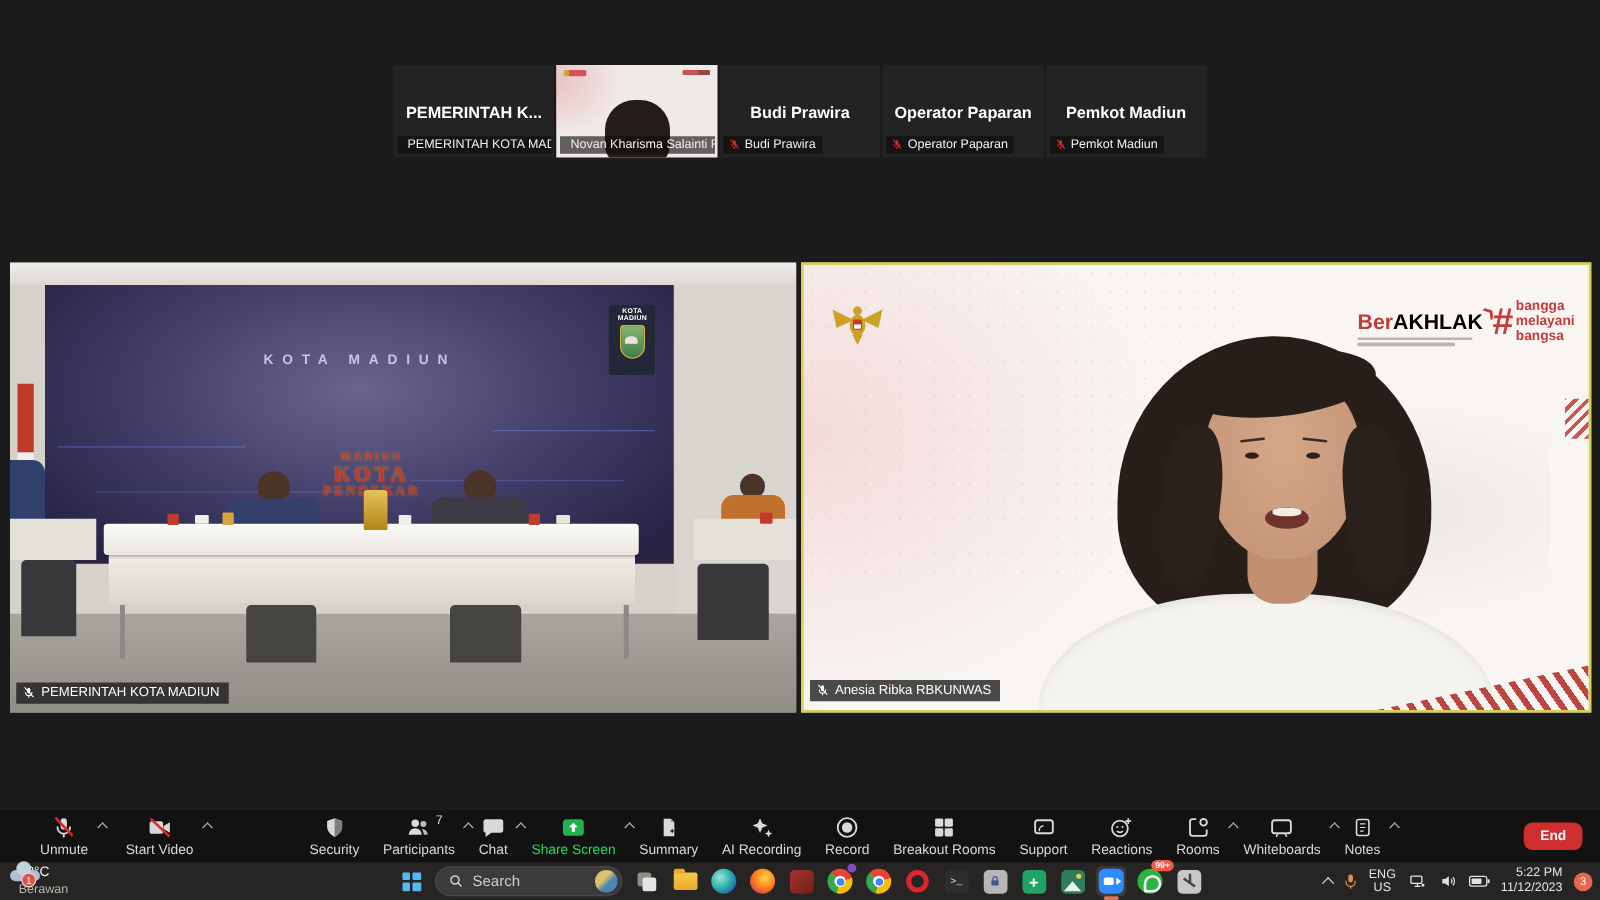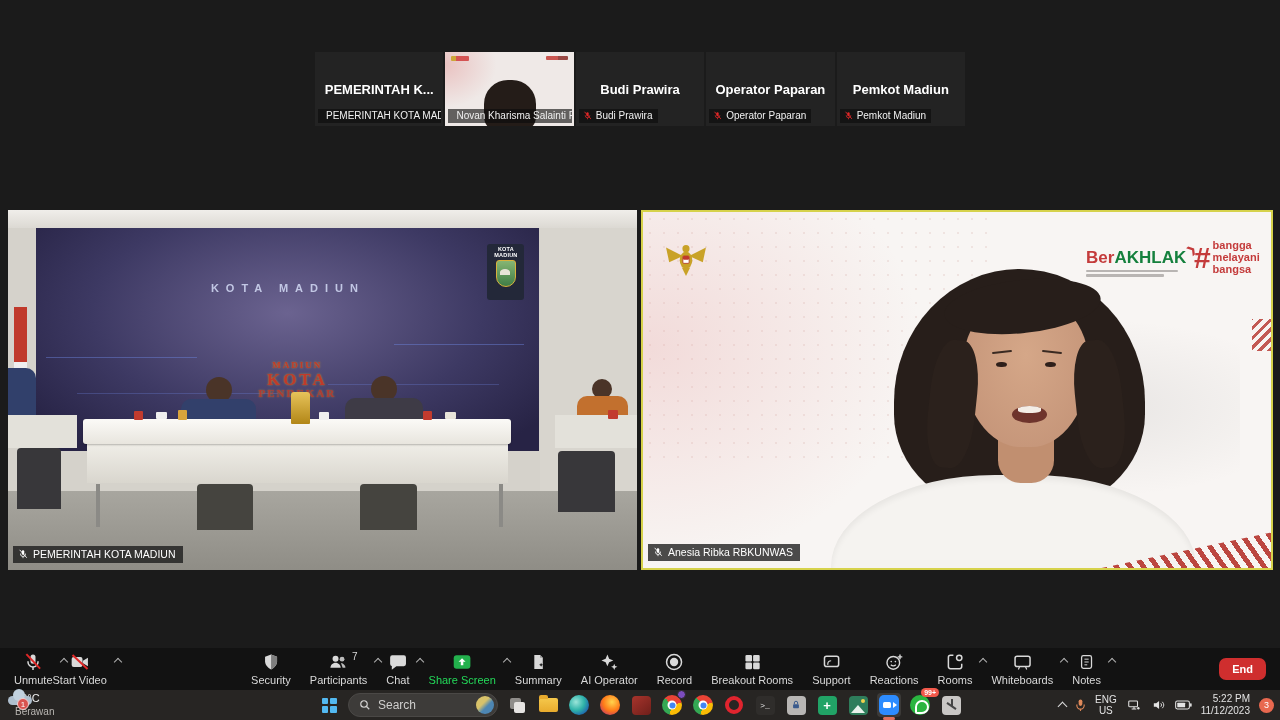--- a/index.html
+++ b/index.html
@@ -84,21 +84,21 @@
   .rs-watermark { position:absolute; right:5%; top:30%; width:55%; height:50%; background:radial-gradient(ellipse at 60% 50%, rgba(120,120,120,.12), transparent 70%); }
   .rs-panrb { position:absolute; left:10.5%; top:7%; }
   .rs-panrb-word { font-size:30px; font-weight:800; letter-spacing:-.5px; }
   .rs-panrb-word .red { color:#d43a3a; }
   .rs-panrb-word .dark { color:#2b2b2b; }
   .rs-ministry { margin-top:1px; font-size:5px; color:#8a8a8a; line-height:1.25; letter-spacing:.2px; }
   .rs-garuda { position:absolute; left:3.5%; top:6.5%; }
   .rs-ber { position:absolute; right:13.5%; top:10%; text-align:left; }
   .rs-ber-word { font-size:17px; font-weight:800; position:relative; }
   .rs-ber-word .red { color:#c43b3b; }
-  .rs-ber-word .dark { color:#15803d; }
+  .rs-ber-word .dark { color:#000000; }
   .rs-ber-arrow { position:absolute; right:-9px; top:-4px; color:#c43b3b; font-size:10px; transform:rotate(-40deg); }
   .rs-ber-lines i { display:block; height:2.5px; background:#b9b5b3; margin-top:2px; border-radius:1px; }
   .rs-ber-lines i.l1 { width:92px; } .rs-ber-lines i.l2 { width:78px; }
   .rs-bangga { position:absolute; right:1.8%; top:8%; display:flex; align-items:center; gap:2px; color:#c43b3b; }
   .rs-bangga .hash { font-size:30px; font-weight:800; }
   .rs-bangga .words { font-size:11px; font-weight:800; line-height:1.05; }
   .hair-back { position:absolute; left:40%; top:16%; width:40%; height:68%; background:#271e1a; border-radius:50% 50% 42% 42% / 55% 55% 40% 40%; }
   .hair-top { position:absolute; left:48%; top:19%; width:25%; height:15%; background:#271e1a; border-radius:50%; transform:rotate(-6deg); }
   .shirt { position:absolute; left:30%; top:74%; width:58%; height:27%; background:#f5f3f0; border-radius:45% 45% 0 0 / 95% 95% 0 0; box-shadow:inset 0 4px 6px rgba(0,0,0,.06); }
   .neck { position:absolute; left:56.5%; top:60%; width:9%; height:16%; background:#c18f70; border-radius:0 0 40% 40%; }
@@ -110,21 +110,21 @@
   .b-l { left:55.5%; top:39%; transform:rotate(-6deg); } .b-r { left:63.5%; top:39%; transform:rotate(6deg); }
   .eye { position:absolute; width:1.8%; height:1.6%; background:#2e1f1a; border-radius:50%; }
   .e-l { left:56.2%; top:42%; } .e-r { left:64%; top:42%; }
   .mouth { position:absolute; left:58.8%; top:54.5%; width:5.5%; height:4.8%; background:#6e342c; border-radius:50%; overflow:hidden; }
   .mouth::after { content:""; position:absolute; left:18%; top:0; width:64%; height:38%; background:#f3ede6; border-radius:0 0 40% 40%; }
   .rs-corner { position:absolute; right:0; bottom:0; width:27%; height:10%; background:repeating-linear-gradient(55deg, #b5332c 0 5px, rgba(181,51,44,0) 5px 11px); clip-path:polygon(0 100%, 100% 0, 100% 100%); opacity:.9; }
   .rs-motif { position:absolute; right:0; top:30%; width:3%; height:9%; background:repeating-linear-gradient(-45deg, #b5332c 0 3px, transparent 3px 7px); opacity:.8; }
 
   
   .ctrlbar { position:absolute; left:0; top:648px; width:100%; height:42px; background:#121212; }
-  .ctrl-left { position:absolute; left:14px; top:0; height:100%; display:flex; align-items:center; }
+  .ctrl-left { position:absolute; left:32px; top:0; height:100%; display:flex; align-items:center; gap:30px; }
   .ctrl-center { position:absolute; left:calc(50% + 36px); top:0; transform:translateX(-50%); height:100%; display:flex; align-items:center; gap:19px; }
   .ctrl-item { position:relative; display:flex; flex-direction:column; align-items:center; gap:2px; color:#d9d9d9; font-size:11px; white-space:nowrap; }
   .ctrl-item .ico { height:20px; display:flex; align-items:flex-end; }
   .ctrl-item.green { color:#23d959; }
   .chev { position:absolute; top:7px; right:-14px; width:6px; height:6px; border-left:1.5px solid #b0b0b0; border-top:1.5px solid #b0b0b0; transform:rotate(45deg); }
   .pcount { position:absolute; top:-1px; right:-8px; font-size:10px; color:#d9d9d9; }
   .end-btn { position:absolute; right:14px; top:10px; height:22px; padding:0 13px; background:#cf2e2e; border-radius:7px; color:#fff; font-size:11px; font-weight:700; display:flex; align-items:center; }
 
   
   .taskbar { position:absolute; left:0; top:690px; width:100%; height:30px; background:#272523; }
@@ -451,21 +451,21 @@
           </span>
         <span>Summary</span>
       </div>
       <div class="ctrl-item">
         <span class="ico">
             <svg width="20" height="20" viewBox="0 0 24 24" fill="#d9d9d9">
               <path d="M10 3l2.1 5 5 2.1-5 2.1L10 17.2l-2.1-5-5-2.1 5-2.1z"></path>
               <path d="M18.2 14l1.1 2.7 2.7 1.1-2.7 1.1-1.1 2.7-1.1-2.7-2.7-1.1 2.7-1.1z"></path>
             </svg>
           </span>
-        <span>AI Operator</span>
+        <span>AI Recording</span>
       </div>
       <div class="ctrl-item">
         <span class="ico">
             <svg width="20" height="20" viewBox="0 0 24 24">
               <circle cx="12" cy="12" r="9" fill="none" stroke="#d9d9d9" stroke-width="1.8"></circle>
               <circle cx="12" cy="12" r="5" fill="#d9d9d9"></circle>
             </svg>
           </span>
         <span>Record</span>
       </div>

